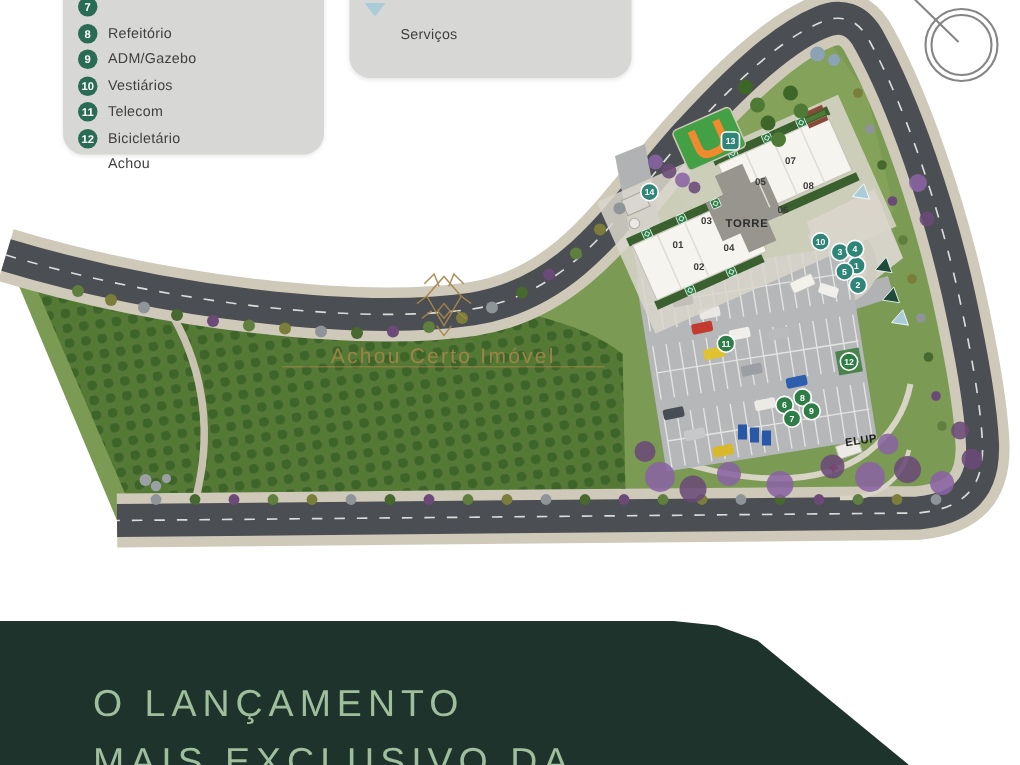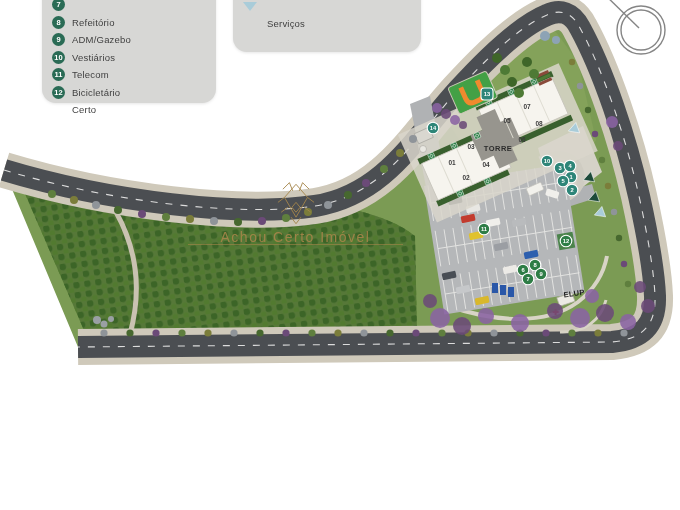--- a/index.html
+++ b/index.html
@@ -415,21 +415,21 @@
     <div class="lrow">
       <span class="lnum">10</span>
       <span class="llabel">Telecom</span>
     </div>
     <div class="lrow">
       <span class="lnum">11</span>
       <span class="llabel">Bicicletário</span>
     </div>
     <div class="lrow">
       <span class="lnum">12</span>
-      <span class="llabel">Certo</span>
+      <span class="llabel">Achou</span>
     </div>
   </div>
 
   <div id="legend2" class="legend-card">
     <div class="srow">
       <span class="sicon">
           <span class="tri"></span>
         </span>
       <span class="llabel">Serviços</span>
     </div>
@@ -441,14 +441,18 @@
       <path d="M16,-20 L8,-28 L4,-18"></path>
       <path d="M0,-26 L14,-10 L0,14 L-14,-10 Z"></path>
       <path d="M0,-4 L5,2 L0,8 L-5,2 Z"></path>
       <path d="M-14,-10 L-22,-4 M14,-10 L22,-4 M-10,2 L-18,8 M10,2 L18,8"></path>
       <path d="M-6,14 L0,22 L6,14"></path>
     </svg>
     <div class="wm-line"></div>
     <div class="wm-text">Achou Certo Imóvel</div>
   </div>
 
+  <div id="band">
+    <div class="bl">O LANÇAMENTO</div>
+    <div class="bl">MAIS EXCLUSIVO DA</div>
+  </div>
 
 </div>
 
 </body></html>

